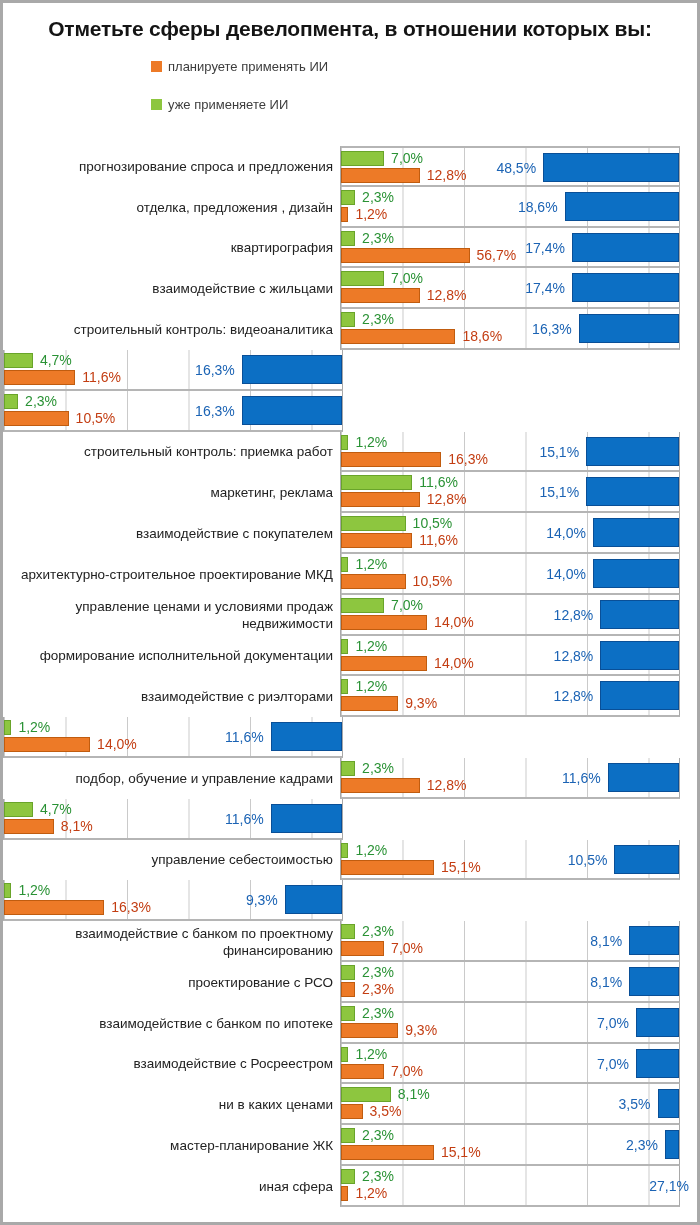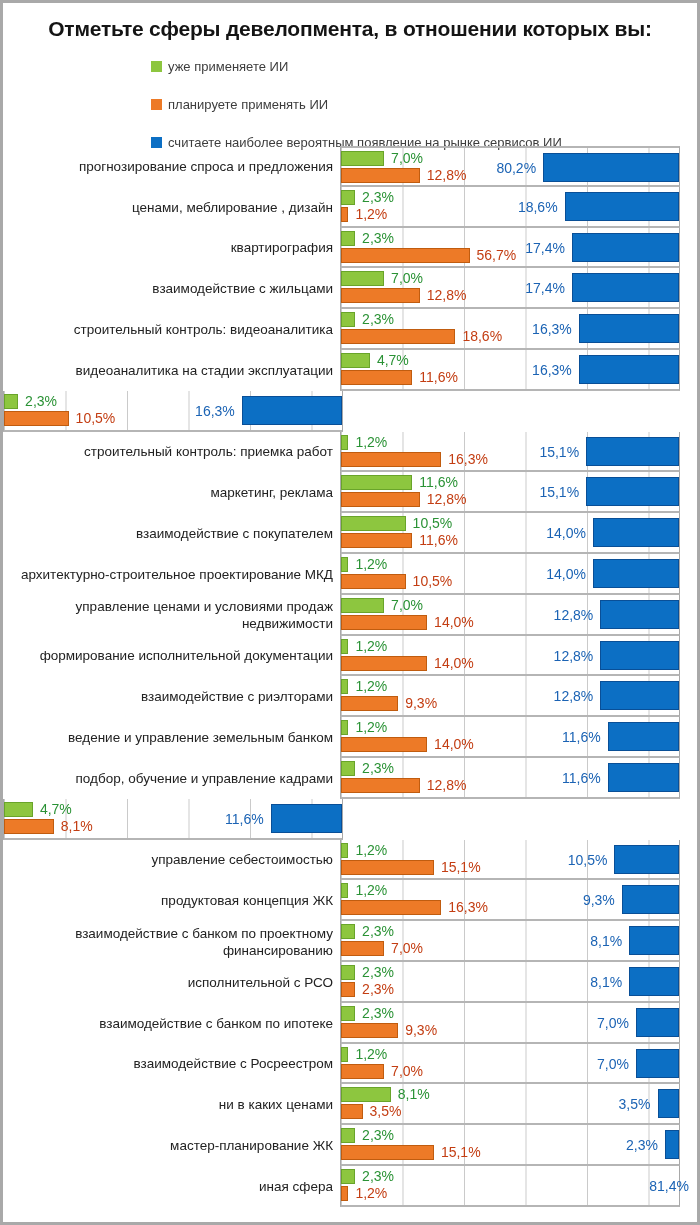--- a/index.html
+++ b/index.html
@@ -68,46 +68,42 @@
   .val-orange{color:#c33d12;top:19px;}
   .val-blue{color:#1b63b4;top:12px;}
 </style>
 </head>
 <body>
 
 <div class="page">
   <div class="title">Отметьте сферы девелопмента, в отношении которых вы:</div>
   <div class="legend" id="legend">
       <div class="legend-item">
+        <span class="legend-swatch" style="background: rgb(237, 122, 39);"></span>
+        <span class="legend-label">планируете применять ИИ</span>
+      </div>
+      <div class="legend-item">
         <span class="legend-swatch" style="background: rgb(141, 198, 63);"></span>
         <span class="legend-label">уже применяете ИИ</span>
-      </div>
-      <div class="legend-item">
-        <span class="legend-swatch" style="background: rgb(237, 122, 39);"></span>
-        <span class="legend-label">планируете применять ИИ</span>
-      </div>
-      <div class="legend-item">
-        <span class="legend-swatch" style="background: rgb(12, 111, 196);"></span>
-        <span class="legend-label">считаете наиболее вероятным появление на рынке сервисов ИИ</span>
       </div>
     </div>
   <div class="chart" id="rows">
       <div class="row">
         <div class="cat">прогнозирование спроса и предложения</div>
         <div class="plot">
           <div class="bar bar-green" style="width: 43.1px;"></div>
           <div class="val val-green" style="left: 50.1px;">7,0%</div>
           <div class="bar bar-orange" style="width: 78.7px;"></div>
           <div class="val val-orange" style="left: 85.7px;">12,8%</div>
           <div class="bar bar-blue" style="width: 135.9px; right: 0px;"></div>
-          <div class="val val-blue" style="right: 142.9px;">80,2%</div>
-        </div>
-      </div>
-      <div class="row">
-        <div class="cat">ценами,  меблирование , дизайн</div>
+          <div class="val val-blue" style="right: 142.9px;">48,5%</div>
+        </div>
+      </div>
+      <div class="row">
+        <div class="cat">отделка,  предложения , дизайн</div>
         <div class="plot">
           <div class="bar bar-green" style="width: 14.1px;"></div>
           <div class="val val-green" style="left: 21.1px;">2,3%</div>
           <div class="bar bar-orange" style="width: 7.4px;"></div>
           <div class="val val-orange" style="left: 14.4px;">1,2%</div>
           <div class="bar bar-blue" style="width: 114.4px; right: 0px;"></div>
           <div class="val val-blue" style="right: 121.4px;">18,6%</div>
         </div>
       </div>
       <div class="row">
@@ -137,21 +133,20 @@
         <div class="plot">
           <div class="bar bar-green" style="width: 14.1px;"></div>
           <div class="val val-green" style="left: 21.1px;">2,3%</div>
           <div class="bar bar-orange" style="width: 114.4px;"></div>
           <div class="val val-orange" style="left: 121.4px;">18,6%</div>
           <div class="bar bar-blue" style="width: 100.2px; right: 0px;"></div>
           <div class="val val-blue" style="right: 107.2px;">16,3%</div>
         </div>
       </div>
       <div class="row">
-        <div class="cat">видеоаналитика на стадии эксплуатации</div>
         <div class="plot">
           <div class="bar bar-green" style="width: 28.9px;"></div>
           <div class="val val-green" style="left: 35.9px;">4,7%</div>
           <div class="bar bar-orange" style="width: 71.3px;"></div>
           <div class="val val-orange" style="left: 78.3px;">11,6%</div>
           <div class="bar bar-blue" style="width: 100.2px; right: 0px;"></div>
           <div class="val val-blue" style="right: 107.2px;">16,3%</div>
         </div>
       </div>
       <div class="row">
@@ -236,21 +231,20 @@
         <div class="plot">
           <div class="bar bar-green" style="width: 7.4px;"></div>
           <div class="val val-green" style="left: 14.4px;">1,2%</div>
           <div class="bar bar-orange" style="width: 57.2px;"></div>
           <div class="val val-orange" style="left: 64.2px;">9,3%</div>
           <div class="bar bar-blue" style="width: 78.7px; right: 0px;"></div>
           <div class="val val-blue" style="right: 85.7px;">12,8%</div>
         </div>
       </div>
       <div class="row">
-        <div class="cat">ведение и управление земельным банком</div>
         <div class="plot">
           <div class="bar bar-green" style="width: 7.4px;"></div>
           <div class="val val-green" style="left: 14.4px;">1,2%</div>
           <div class="bar bar-orange" style="width: 86.1px;"></div>
           <div class="val val-orange" style="left: 93.1px;">14,0%</div>
           <div class="bar bar-blue" style="width: 71.3px; right: 0px;"></div>
           <div class="val val-blue" style="right: 78.3px;">11,6%</div>
         </div>
       </div>
       <div class="row">
@@ -279,21 +273,20 @@
         <div class="plot">
           <div class="bar bar-green" style="width: 7.4px;"></div>
           <div class="val val-green" style="left: 14.4px;">1,2%</div>
           <div class="bar bar-orange" style="width: 92.9px;"></div>
           <div class="val val-orange" style="left: 99.9px;">15,1%</div>
           <div class="bar bar-blue" style="width: 64.6px; right: 0px;"></div>
           <div class="val val-blue" style="right: 71.6px;">10,5%</div>
         </div>
       </div>
       <div class="row">
-        <div class="cat">продуктовая концепция ЖК</div>
         <div class="plot">
           <div class="bar bar-green" style="width: 7.4px;"></div>
           <div class="val val-green" style="left: 14.4px;">1,2%</div>
           <div class="bar bar-orange" style="width: 100.2px;"></div>
           <div class="val val-orange" style="left: 107.2px;">16,3%</div>
           <div class="bar bar-blue" style="width: 57.2px; right: 0px;"></div>
           <div class="val val-blue" style="right: 64.2px;">9,3%</div>
         </div>
       </div>
       <div class="row">
@@ -302,21 +295,21 @@
         <div class="plot">
           <div class="bar bar-green" style="width: 14.1px;"></div>
           <div class="val val-green" style="left: 21.1px;">2,3%</div>
           <div class="bar bar-orange" style="width: 43.1px;"></div>
           <div class="val val-orange" style="left: 50.1px;">7,0%</div>
           <div class="bar bar-blue" style="width: 49.8px; right: 0px;"></div>
           <div class="val val-blue" style="right: 56.8px;">8,1%</div>
         </div>
       </div>
       <div class="row">
-        <div class="cat">исполнительной с РСО</div>
+        <div class="cat">проектирование с РСО</div>
         <div class="plot">
           <div class="bar bar-green" style="width: 14.1px;"></div>
           <div class="val val-green" style="left: 21.1px;">2,3%</div>
           <div class="bar bar-orange" style="width: 14.1px;"></div>
           <div class="val val-orange" style="left: 21.1px;">2,3%</div>
           <div class="bar bar-blue" style="width: 49.8px; right: 0px;"></div>
           <div class="val val-blue" style="right: 56.8px;">8,1%</div>
         </div>
       </div>
       <div class="row">
@@ -363,17 +356,17 @@
           <div class="val val-blue" style="right: 21.1px;">2,3%</div>
         </div>
       </div>
       <div class="row">
         <div class="cat">иная сфера</div>
         <div class="plot">
           <div class="bar bar-green" style="width: 14.1px;"></div>
           <div class="val val-green" style="left: 21.1px;">2,3%</div>
           <div class="bar bar-orange" style="width: 7.4px;"></div>
           <div class="val val-orange" style="left: 14.4px;">1,2%</div>
-          <div class="val val-blue" style="right: -10px;">81,4%</div>
+          <div class="val val-blue" style="right: -10px;">27,1%</div>
         </div>
       </div>
     </div>
 </div>
 
 </body></html>

